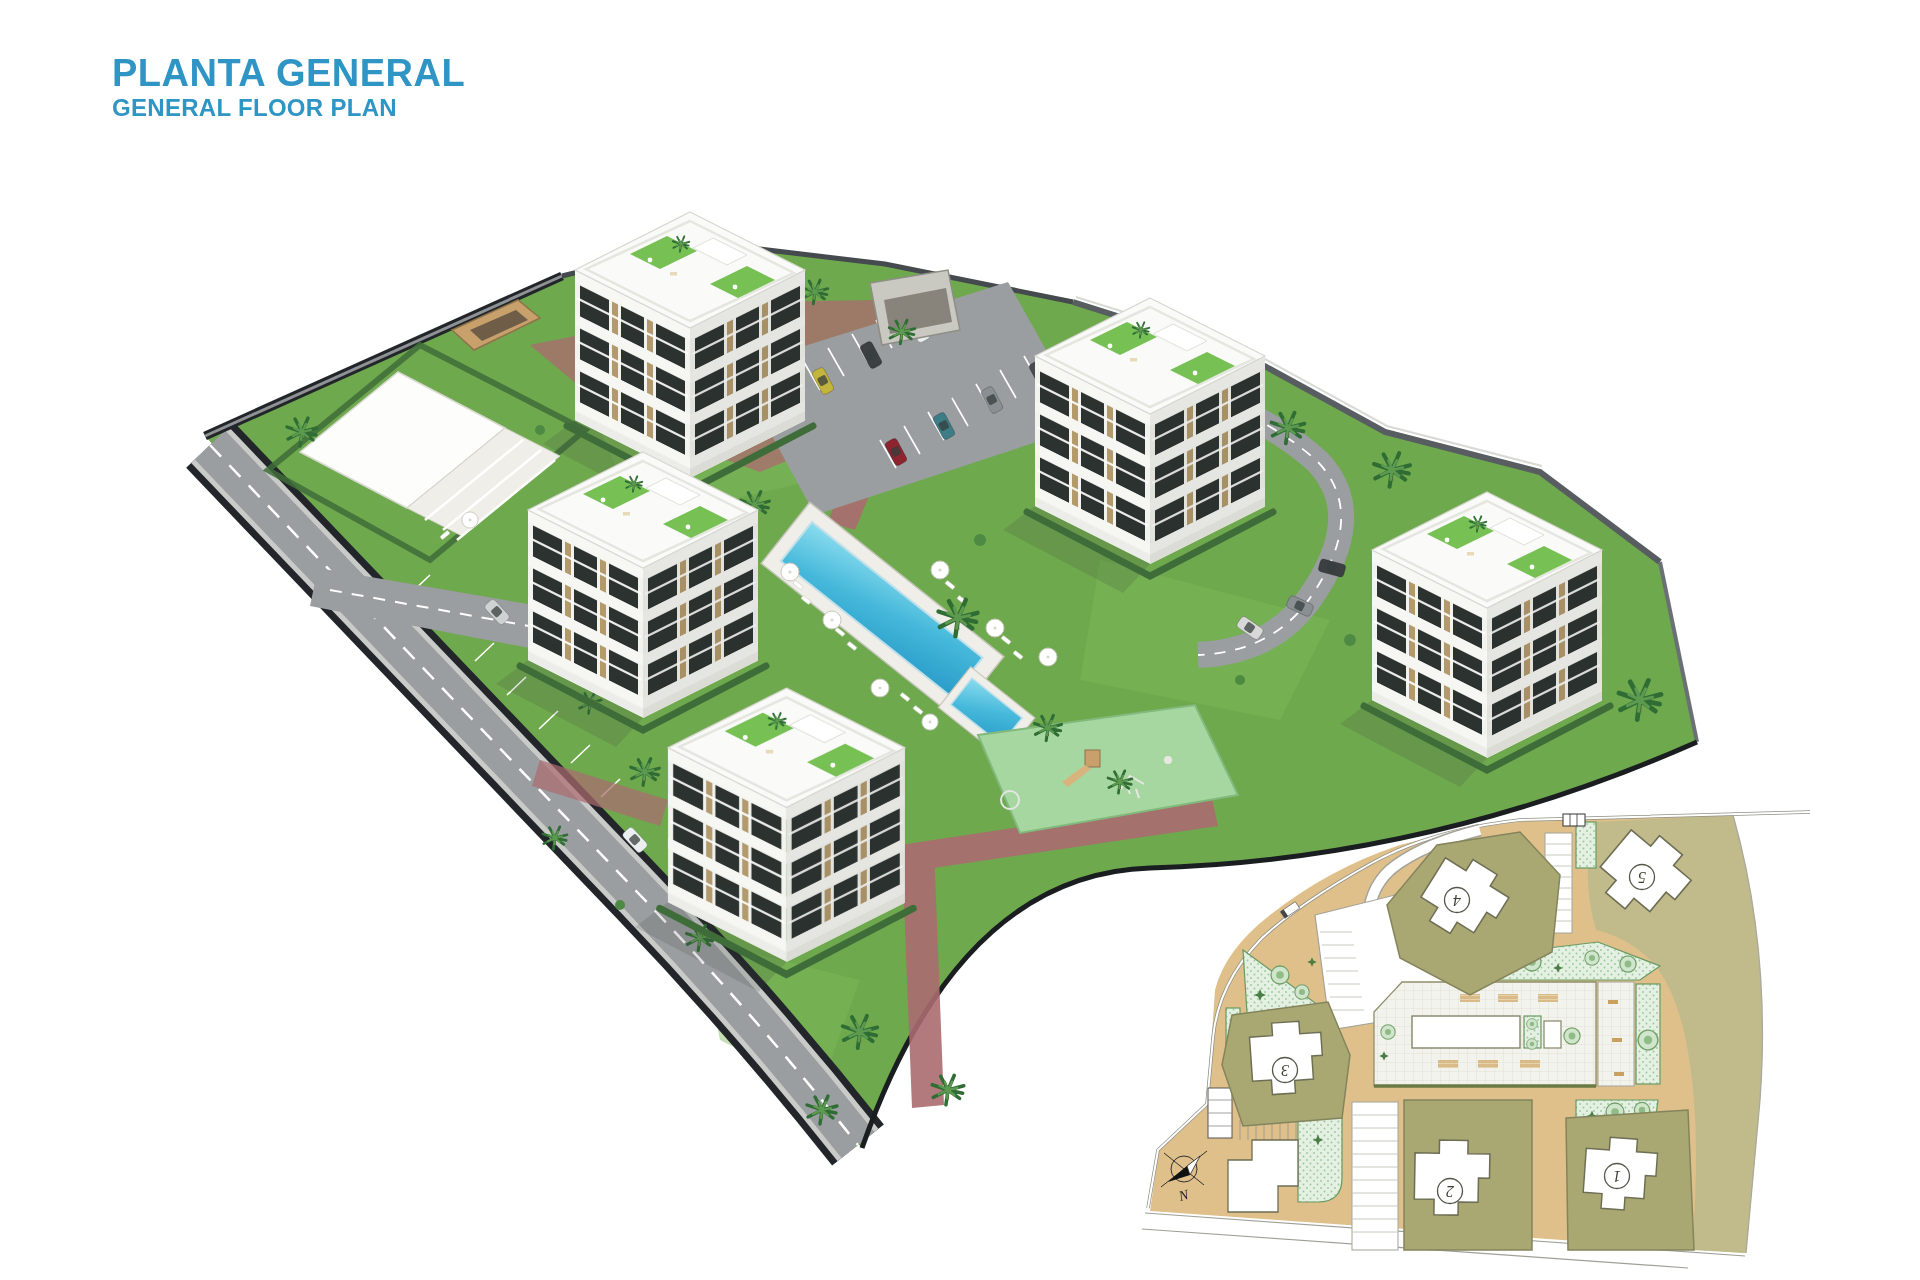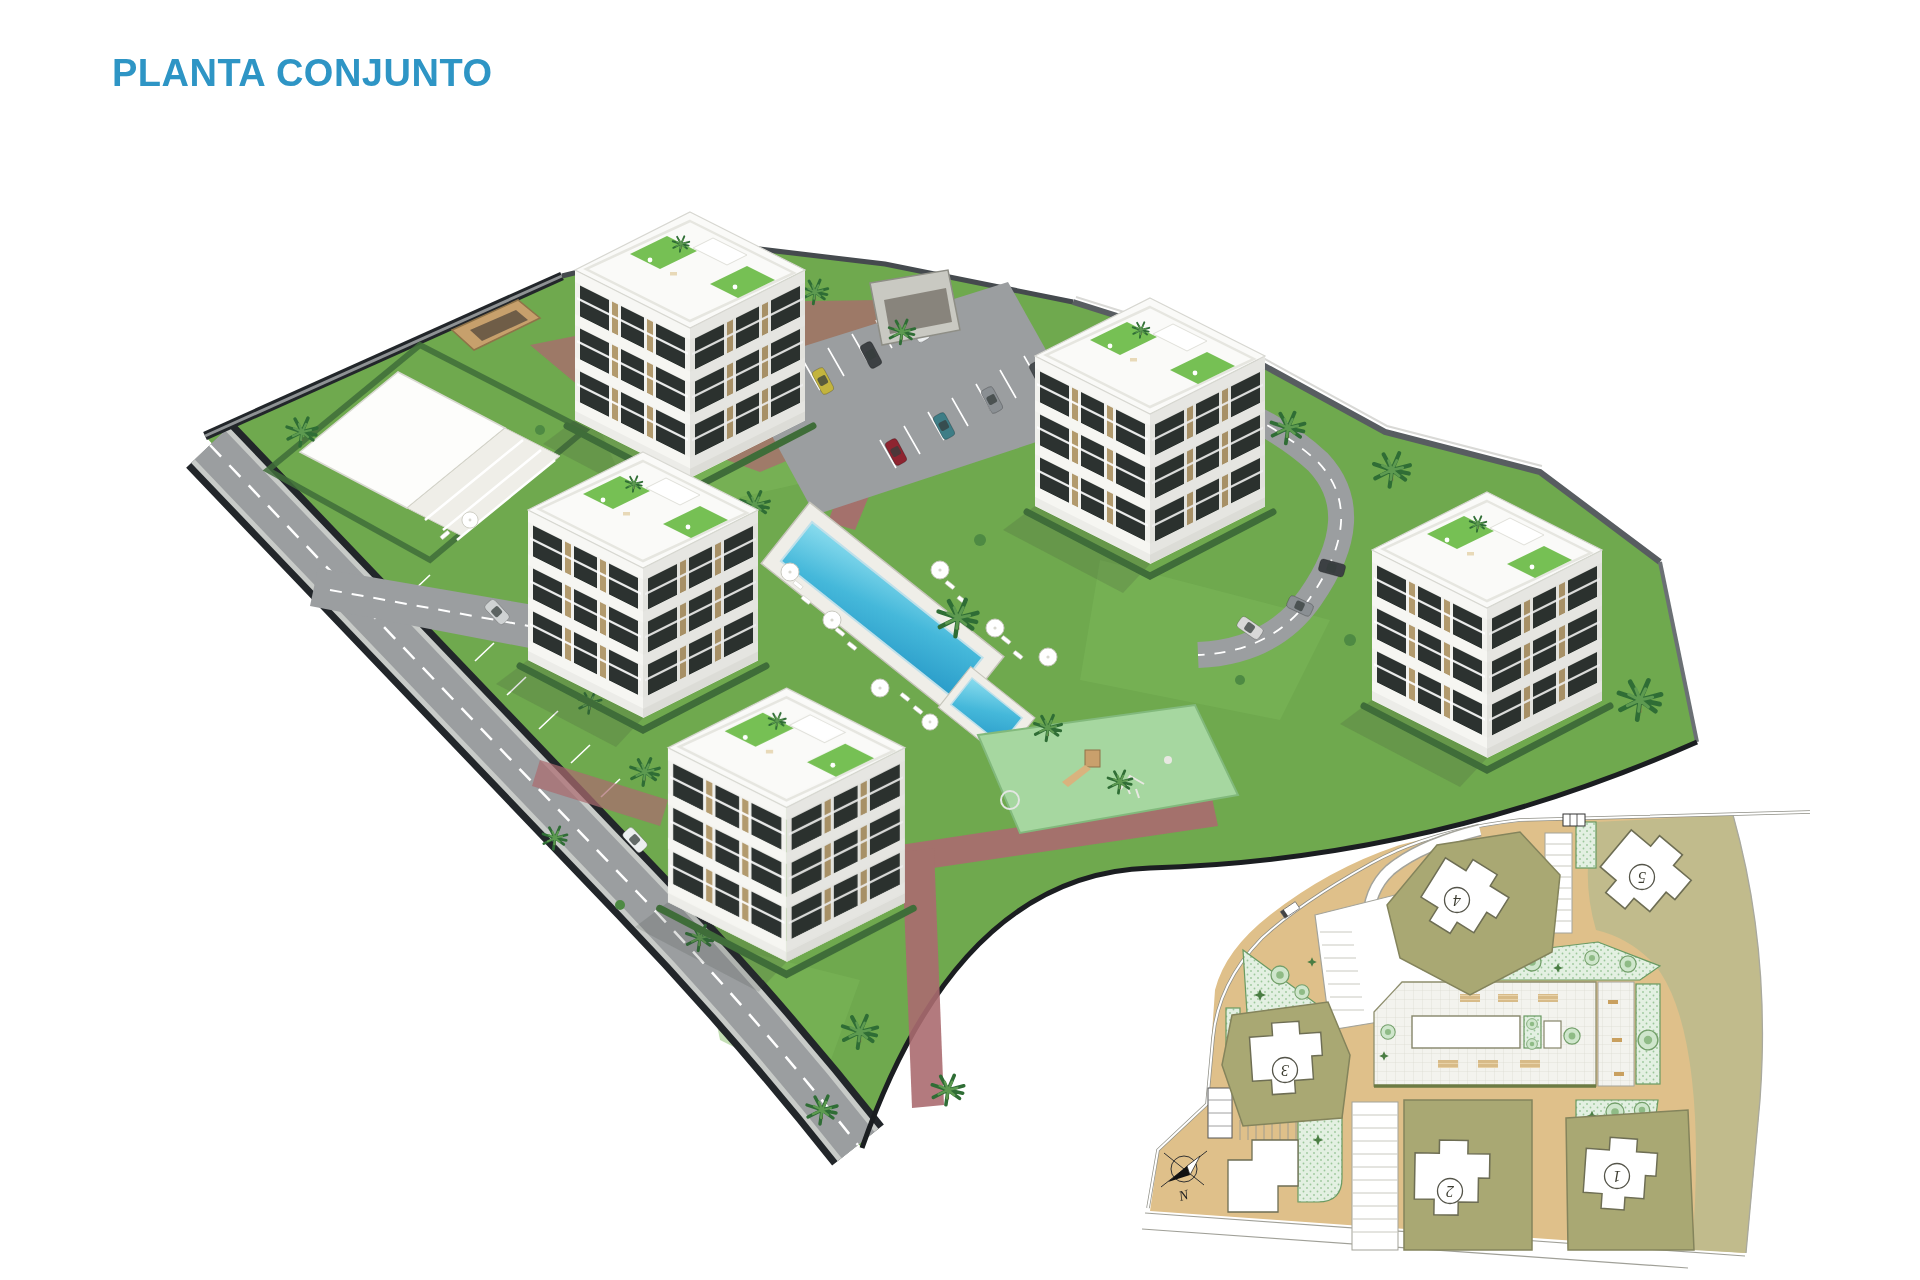--- a/index.html
+++ b/index.html
@@ -21,21 +21,22 @@
   .fp{fill:#ffffff;stroke:#6e6e54;stroke-width:1.4;}
   .plabel{font:italic 16px "Liberation Serif",serif;fill:#3c3c30;}
   .ncompass{font:italic 14px "Liberation Serif",serif;fill:#222;}
 </style>
 </head>
 <body>
 
 <div class="page">
 
   <div class="titleblock">
-    <div class="title">PLANTA CONJUNTO</div>
+    <div class="title">PLANTA GENERAL</div>
+    <div class="subtitle">GENERAL FLOOR PLAN</div>
   </div>
 
   <svg width="1920" height="1280" viewBox="0 0 1920 1280">
     <defs>
       <linearGradient id="poolGrad" x1="0" y1="0" x2="1" y2="1">
         <stop offset="0" stop-color="#8adcee"></stop>
         <stop offset="0.5" stop-color="#45b8da"></stop>
         <stop offset="1" stop-color="#2a9cc9"></stop>
       </linearGradient>
       <pattern id="patGarden" width="7" height="7" patternUnits="userSpaceOnUse">

